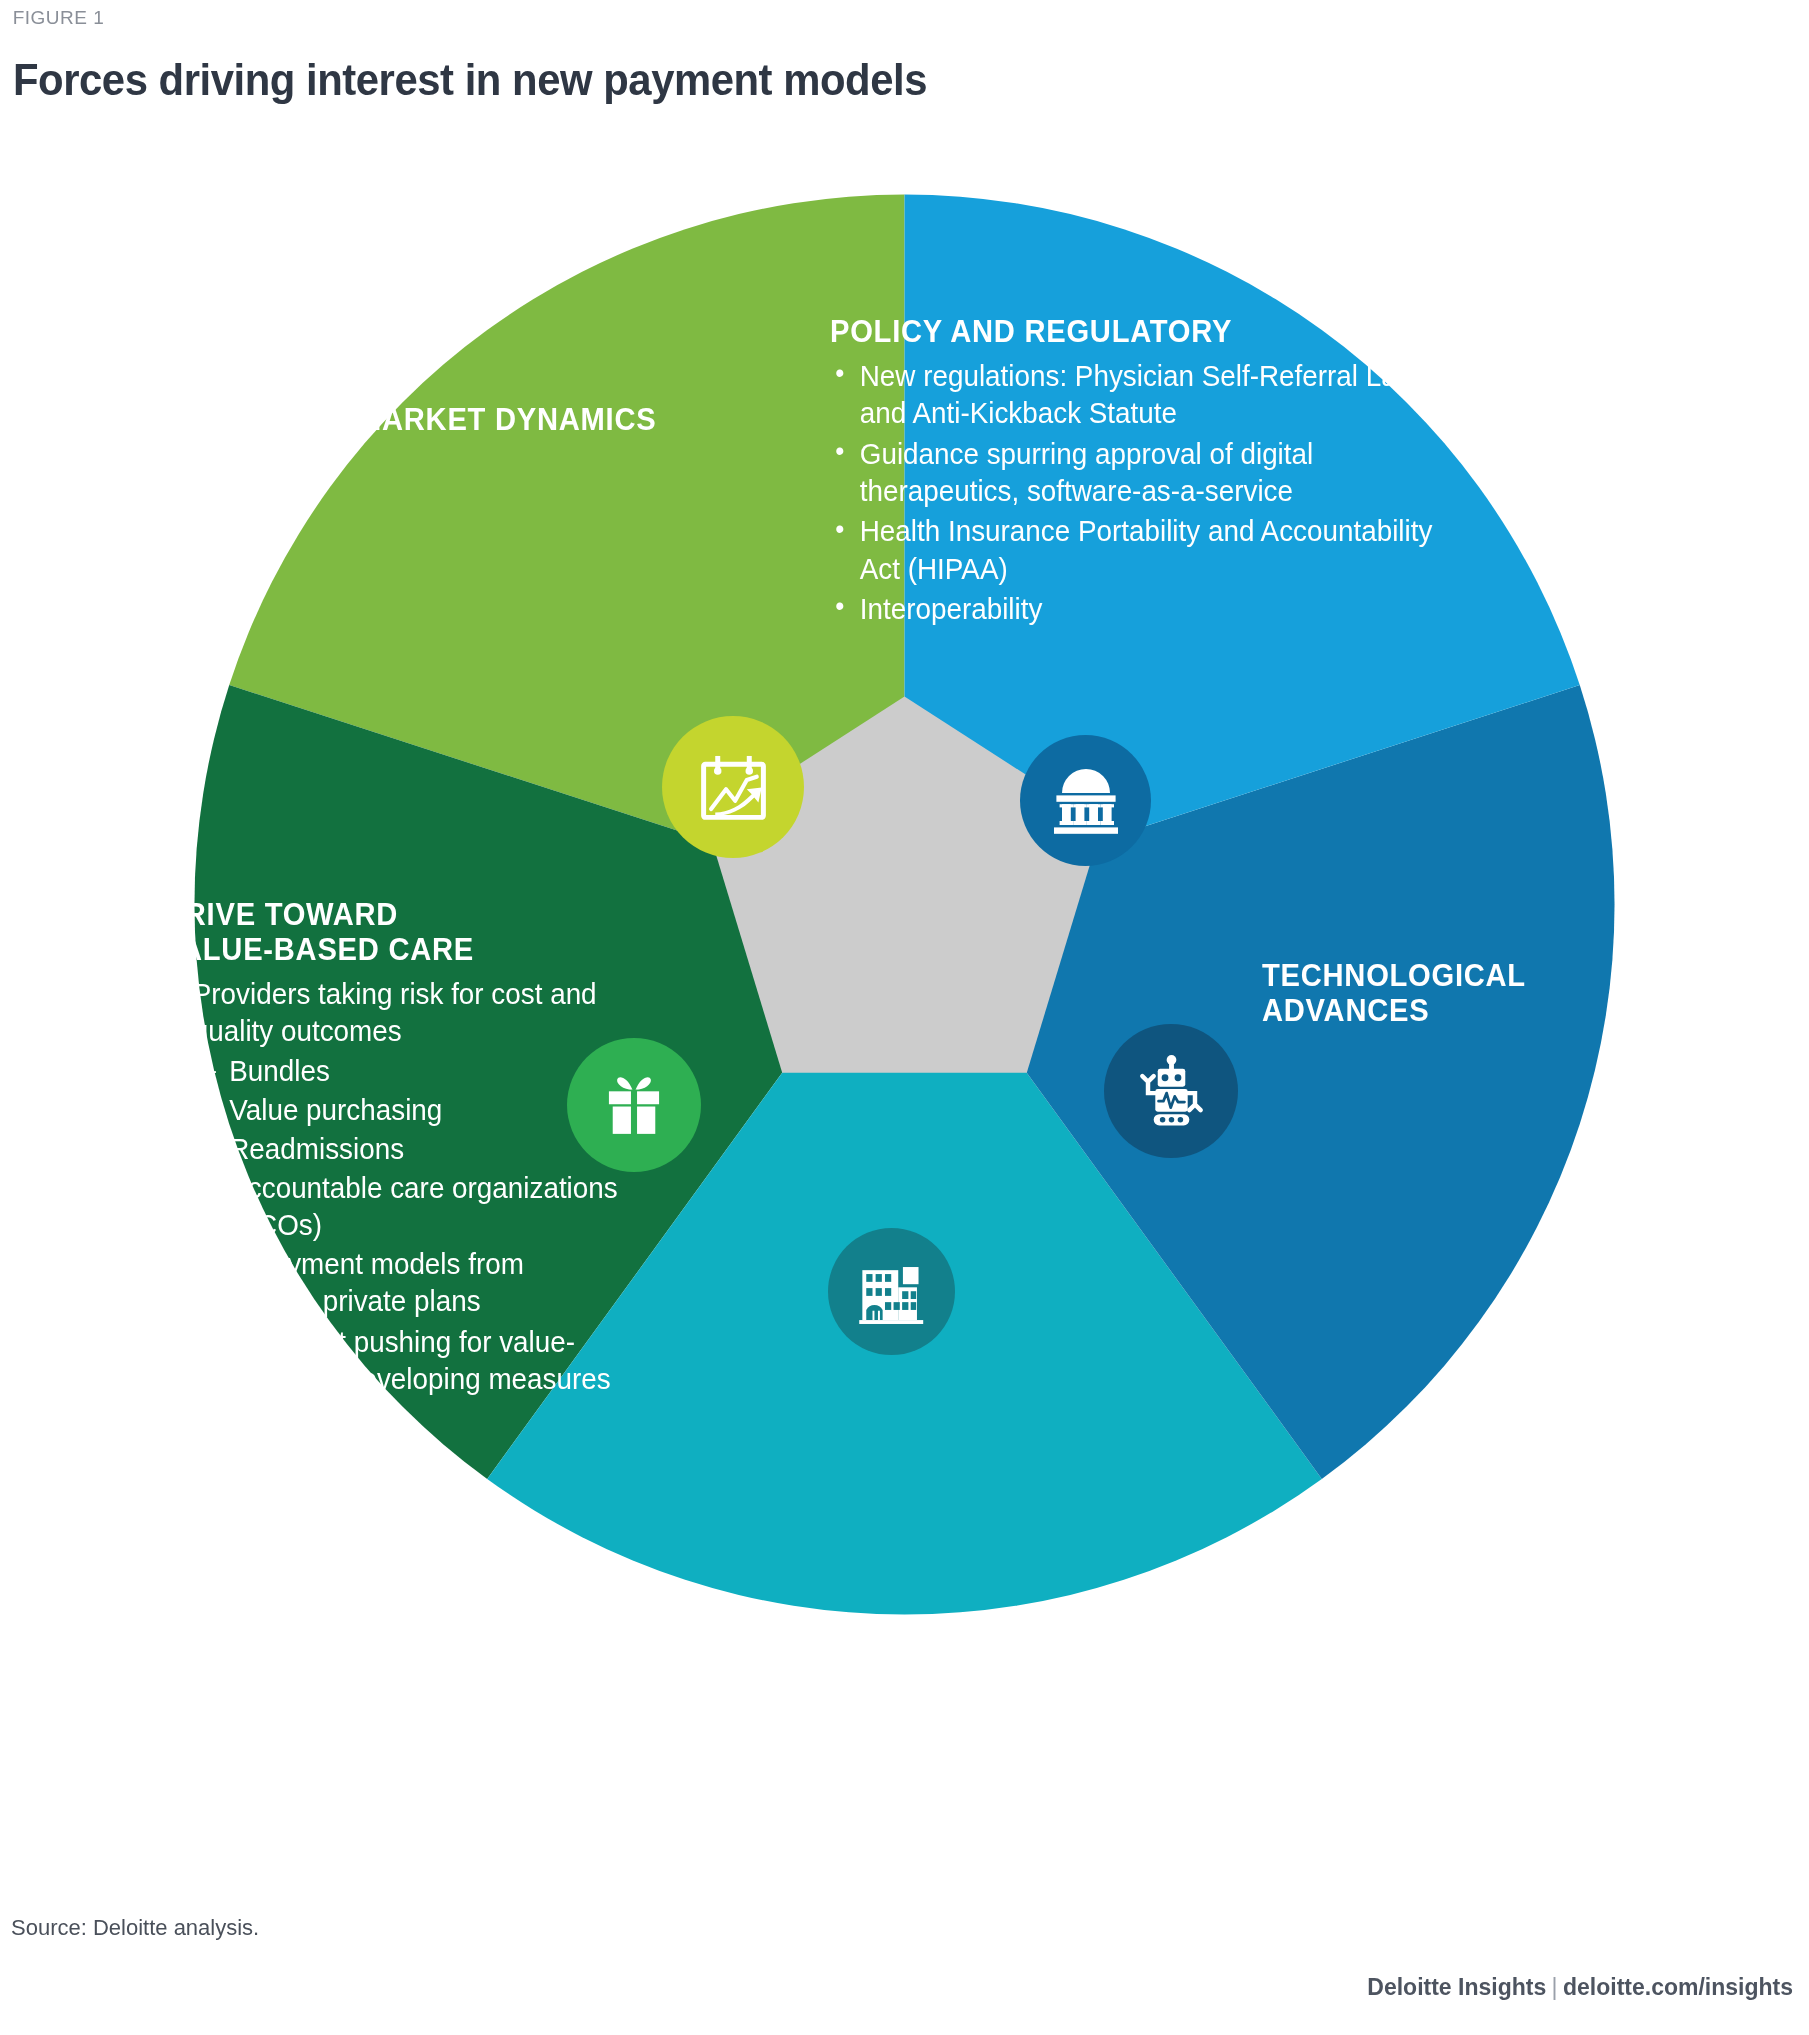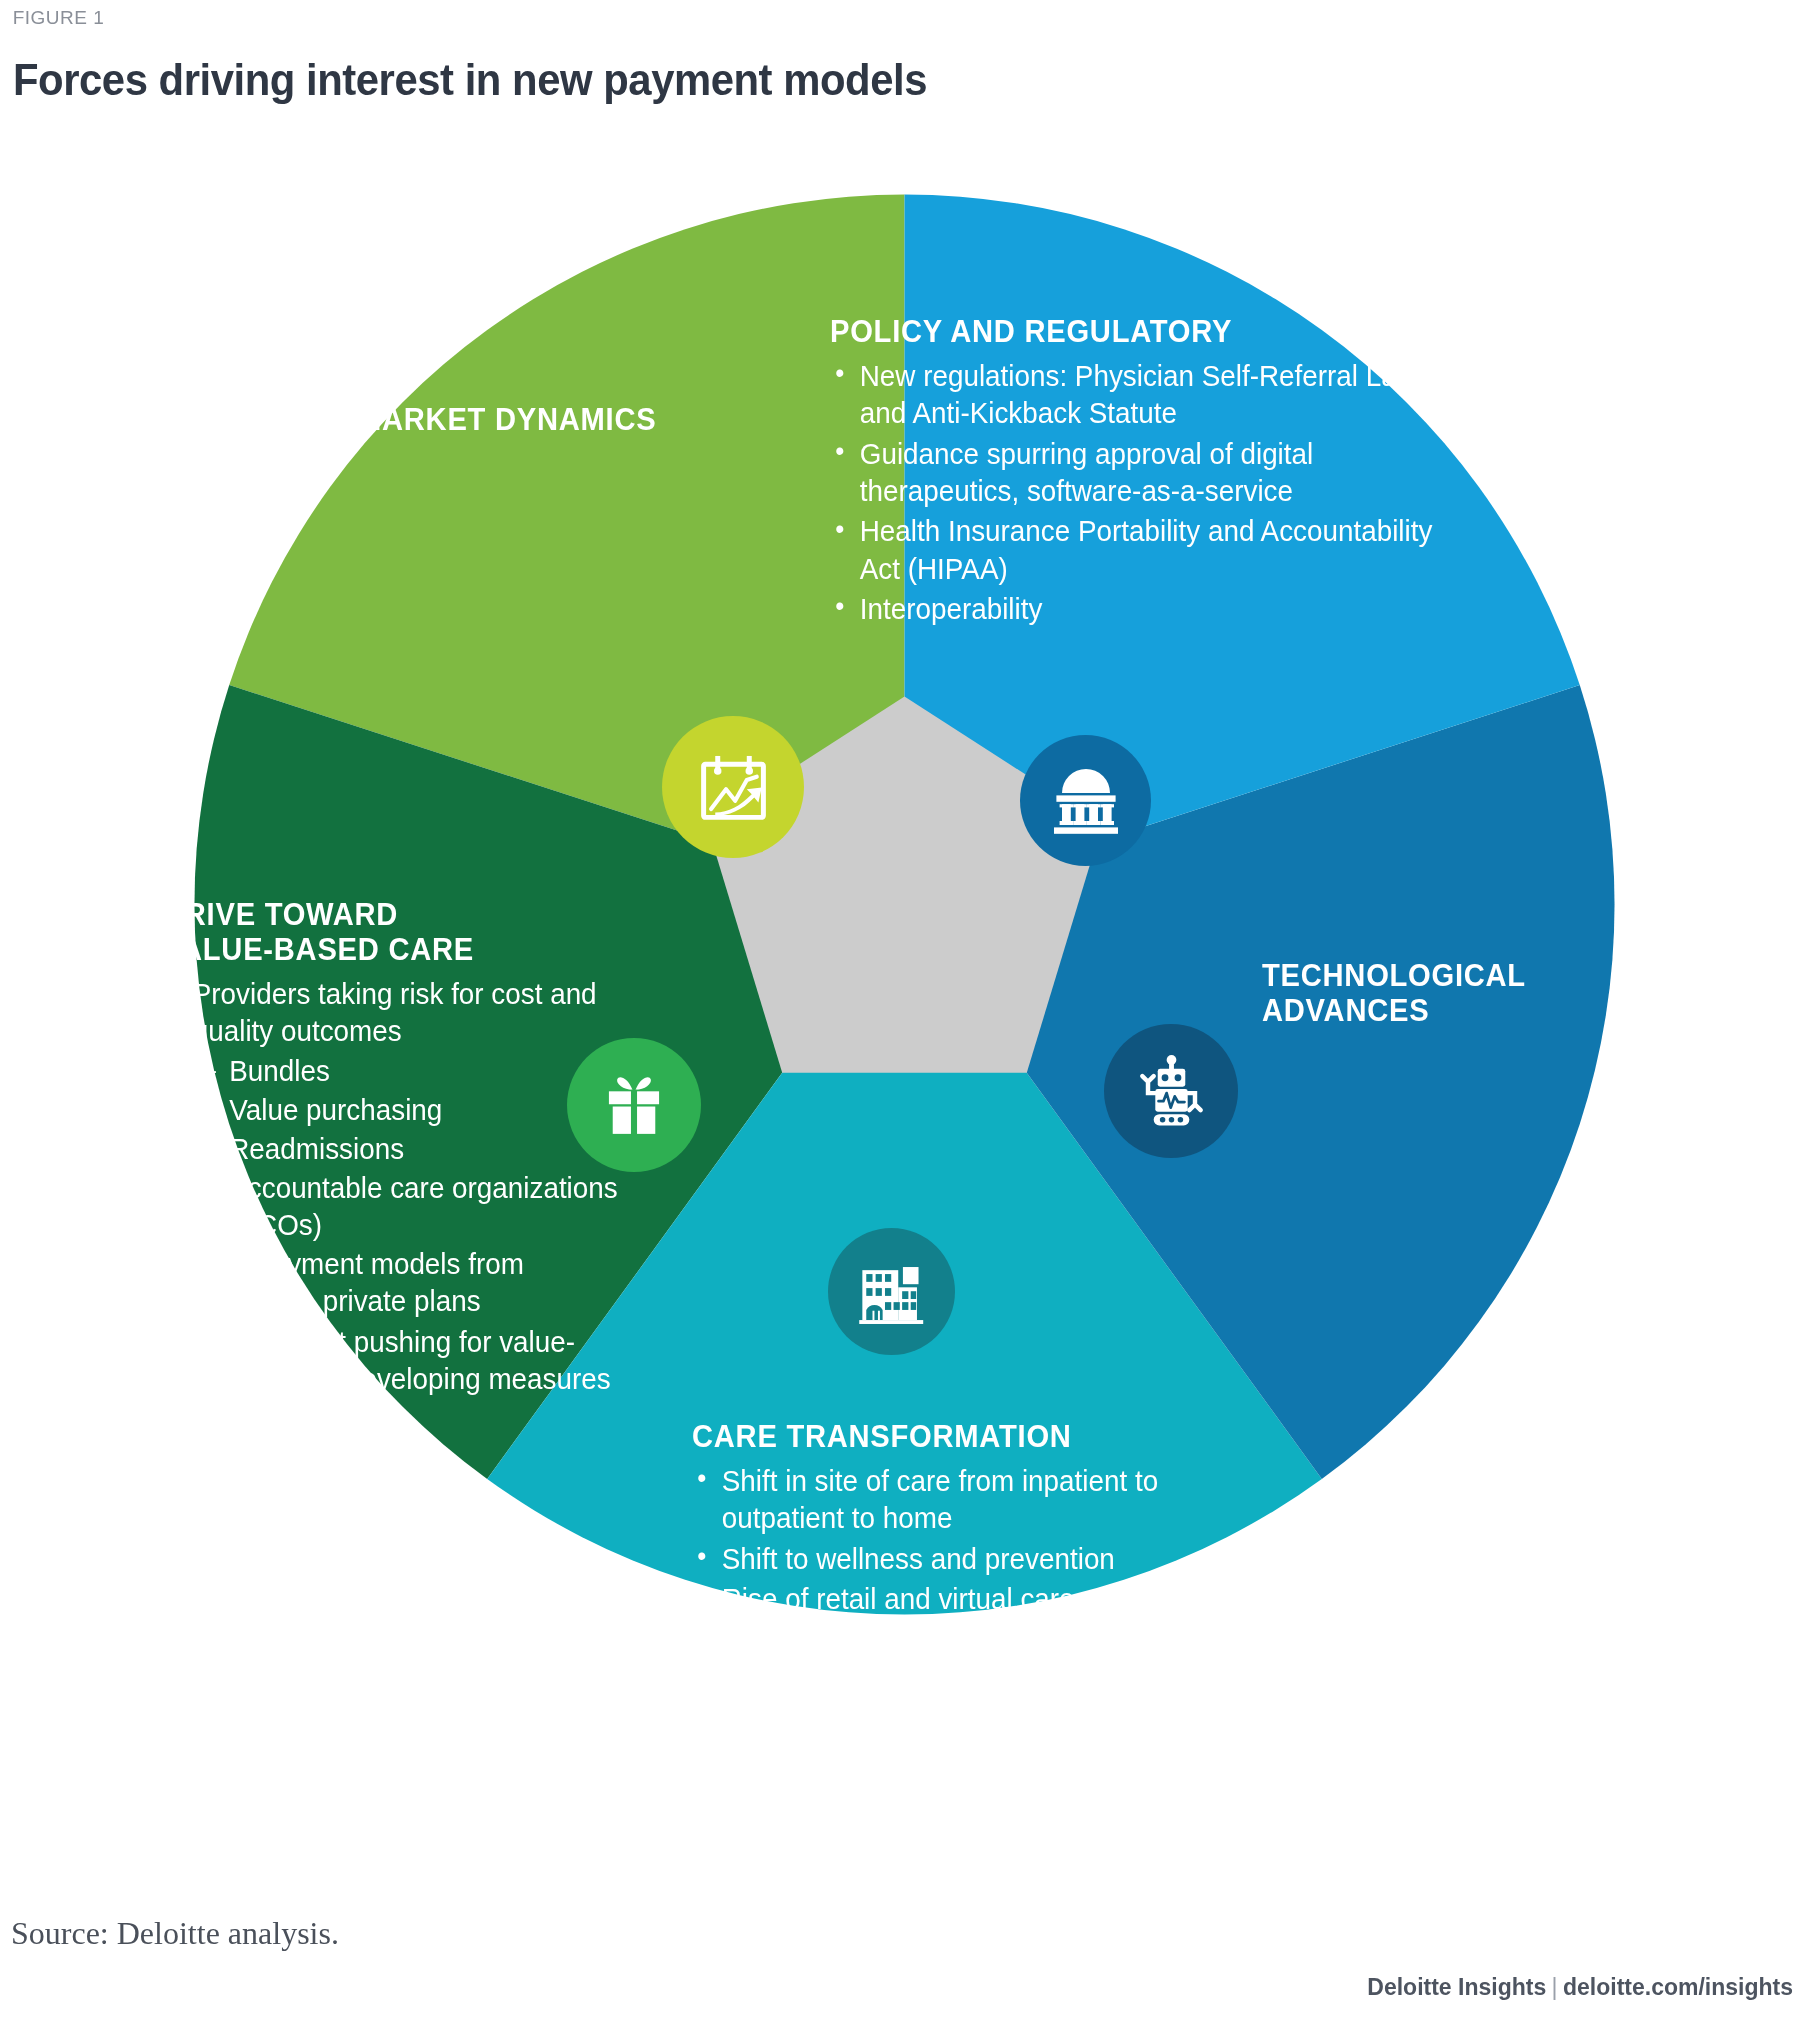--- a/index.html
+++ b/index.html
@@ -109,24 +109,24 @@
   #icon-market  { left: 662px;  top: 716px;  width: 142px; height: 142px; background: #c4d52e; }
   #icon-policy  { left: 1020px; top: 735px;  width: 131px; height: 131px; background: #0d6ba2; }
   #icon-tech    { left: 1104px; top: 1024px; width: 134px; height: 134px; background: #0f557f; }
   #icon-care    { left: 828px;  top: 1228px; width: 127px; height: 127px; background: #12808c; }
   #icon-value   { left: 567px;  top: 1038px; width: 134px; height: 134px; background: #2eaf52; }
 
   
   #source-note {
     position: absolute;
     left: 11px; top: 1915px;
-    font-size: 32px;
+    font-size: 22px;
     color: #4a505a;
     font-weight: 400;
-    font-family: Liberation Serif, serif;
+    font-family: Liberation Sans, sans-serif;
   }
   #brand-line {
     position: absolute;
     right: 16px; top: 1974px;
     font-size: 23px;
     color: #5b6270;
     font-family: Liberation Sans, sans-serif;
     white-space: nowrap;
   }
   #brand-line .bold { font-weight: 700; color: #4d5460; }
@@ -268,29 +268,20 @@
       <li>Health Insurance Portability and Accountability Act (HIPAA)</li>
       <li>Interoperability</li>
     </ul>
   </div>
 
   <div class="seg-text" id="sec-tech">
     <div class="seg-title">TECHNOLOGICAL
 ADVANCES</div>
   </div>
 
-  <div class="seg-text" id="sec-care">
-    <div class="seg-title">CARE TRANSFORMATION</div>
-    <ul class="seg-list">
-      <li>Shift in site of care from inpatient to outpatient to home</li>
-      <li>Shift to wellness and prevention</li>
-      <li>Rise of retail and virtual care</li>
-      <li>Vertical integration</li>
-    </ul>
-  </div>
 
   <div class="seg-text" id="sec-value">
     <div class="seg-title">DRIVE TOWARD
 VALUE-BASED CARE</div>
     <ul class="seg-list">
       <li>Providers taking risk for cost and quality outcomes</li>
       <li class="sub">Bundles</li>
       <li class="sub">Value purchasing</li>
       <li class="sub">Readmissions</li>
       <li class="sub">Accountable care organizations (ACOs)</li>

